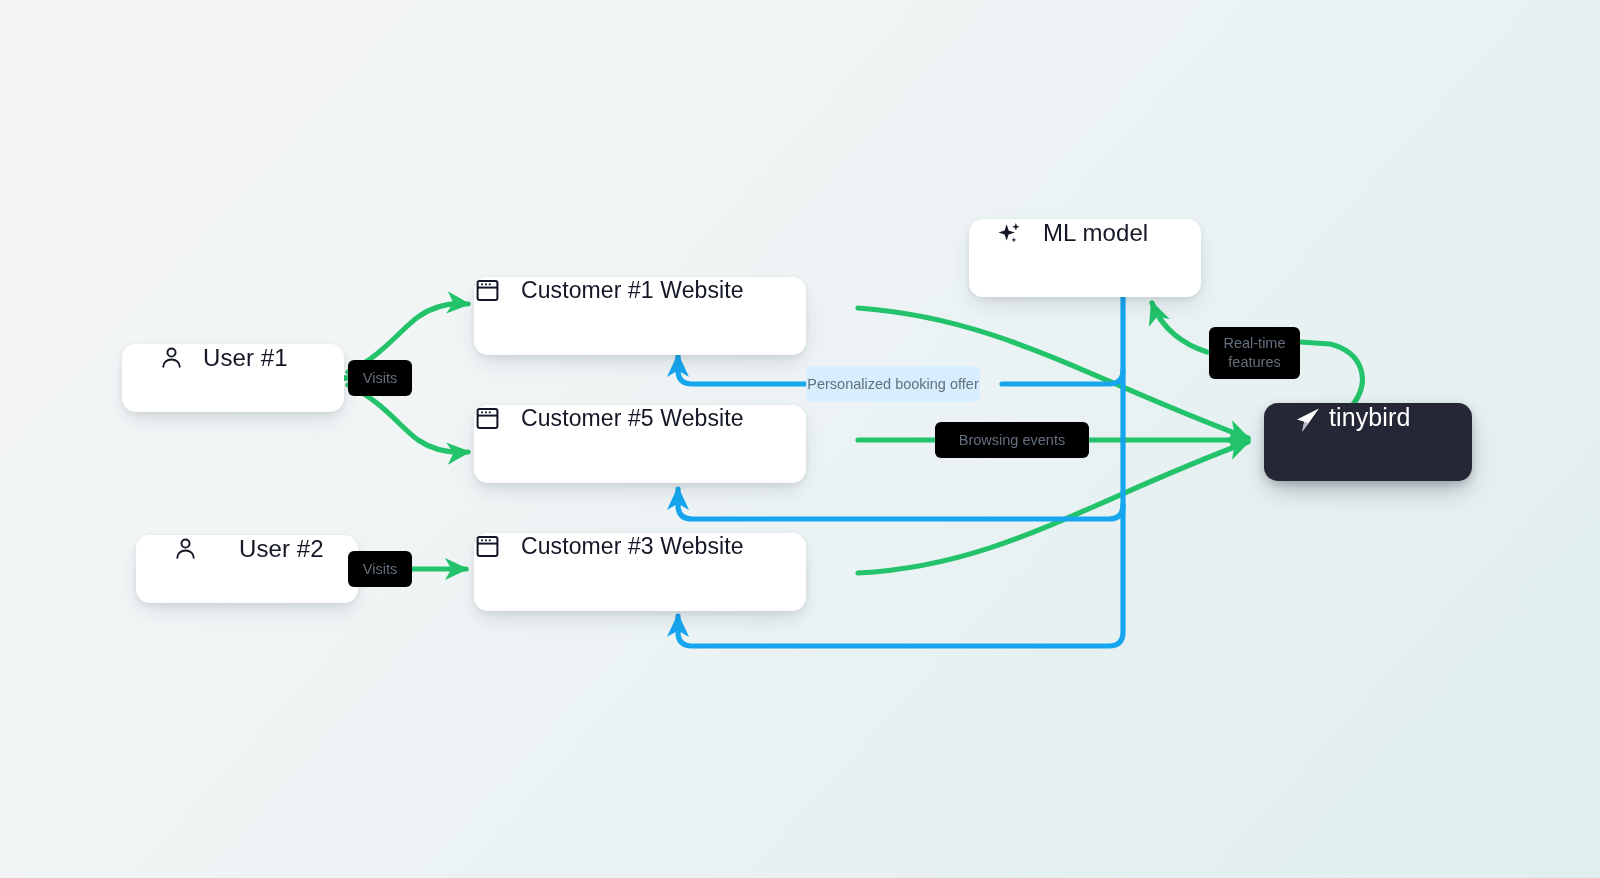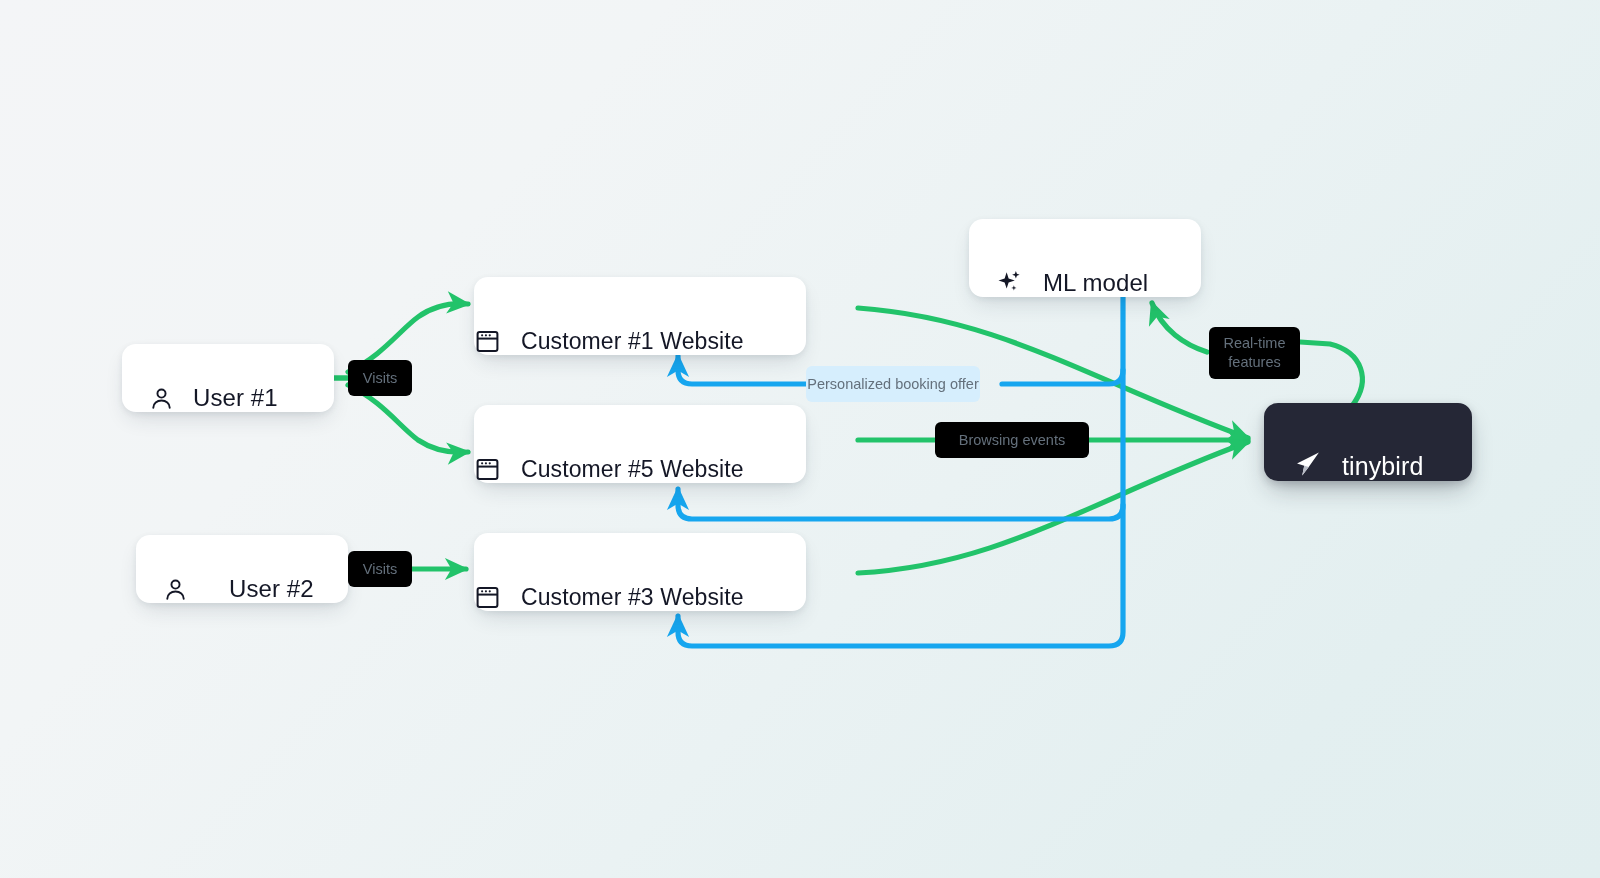--- a/index.html
+++ b/index.html
@@ -5,38 +5,38 @@
   html,body{margin:0;padding:0;}
   body{
     width:1600px;height:878px;overflow:hidden;
     font-family:"Liberation Sans","DejaVu Sans",sans-serif;
     background:linear-gradient(132deg,#f4f5f7 0%,#f2f5f6 28%,#eaf2f3 58%,#e3eff0 82%,#e1eeef 100%);
   }
   #stage{position:relative;width:1600px;height:878px;}
   svg#wires{position:absolute;inset:0;width:1600px;height:878px;}
 
   .node{
-    position:absolute;display:flex;align-items:flex-end;
+    position:absolute;display:flex;align-items:flex-start;
     background:#ffffff;border-radius:14px;
     box-shadow:0 10px 22px -6px rgba(30,45,60,.16),0 2px 6px rgba(30,45,60,.08);
   }
   .node .ico{display:flex;align-items:center;justify-content:center;flex:0 0 auto;}
   .node .lbl{color:#141726;letter-spacing:.1px;white-space:nowrap;}
 
-  .user-node{width:186px;height:68px;padding-left:26px;gap:18px;}
+  .user-node{width:186px;height:68px;padding-left:36px;gap:18px;}
   .user-node .lbl{font-size:24px;}
 
   .site-node{width:332px;height:78px;gap:20px;}
   .site-node .lbl{font-size:23px;}
 
   .ml-node{width:206px;height:78px;padding-left:26px;gap:18px;}
   .ml-node .lbl{font-size:24px;}
 
   .tb-node{
-    width:182px;height:78px;padding-left:26px;gap:18px;
+    width:182px;height:78px;padding-left:26px;gap:5px;
     background:#252736;border-radius:14px;
     box-shadow:0 12px 26px -6px rgba(25,30,45,.32),0 3px 8px rgba(25,30,45,.18);
   }
   .tb-node .lbl{color:#ffffff;font-size:25px;}
 
   .pill{
     position:absolute;display:flex;flex-direction:column;
     align-items:center;justify-content:center;text-align:center;
     border-radius:6px;color:#64707c;font-size:14.5px;line-height:19px;
     white-space:nowrap;

